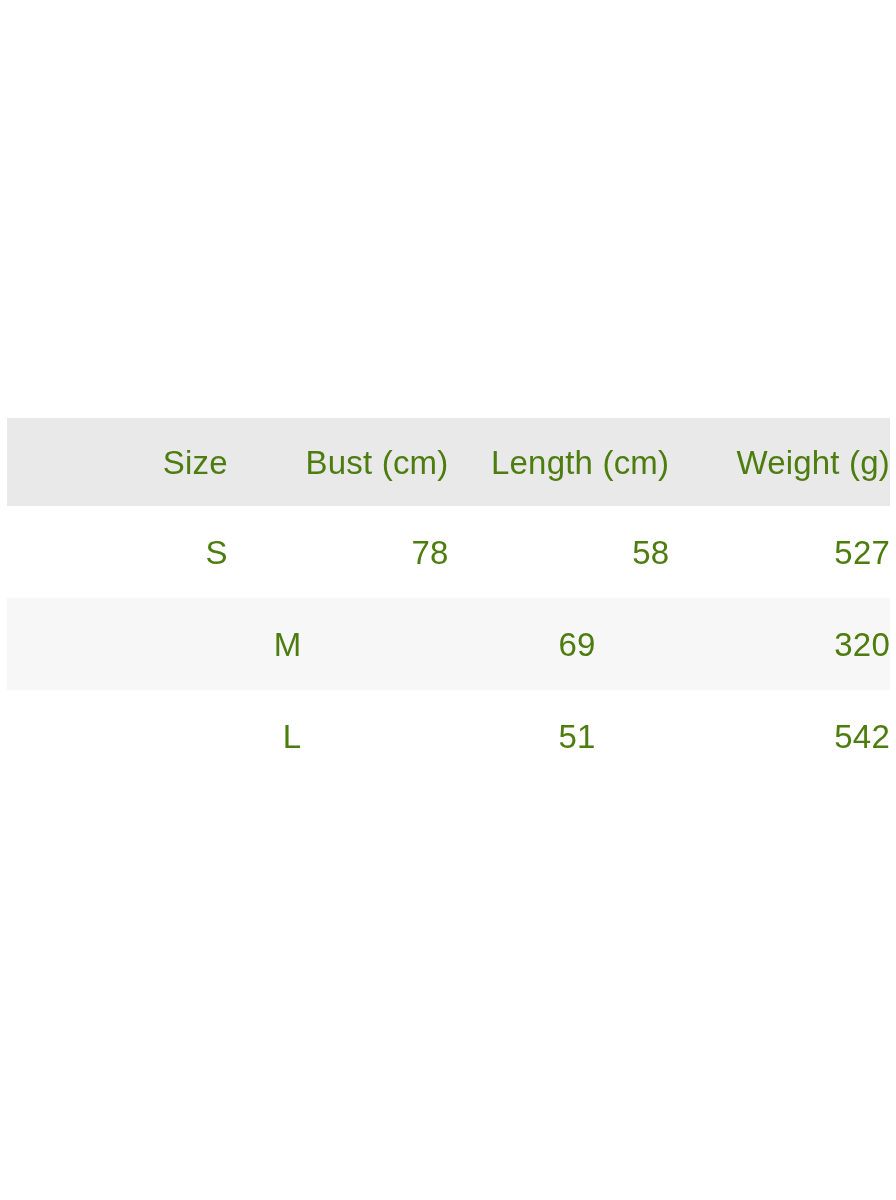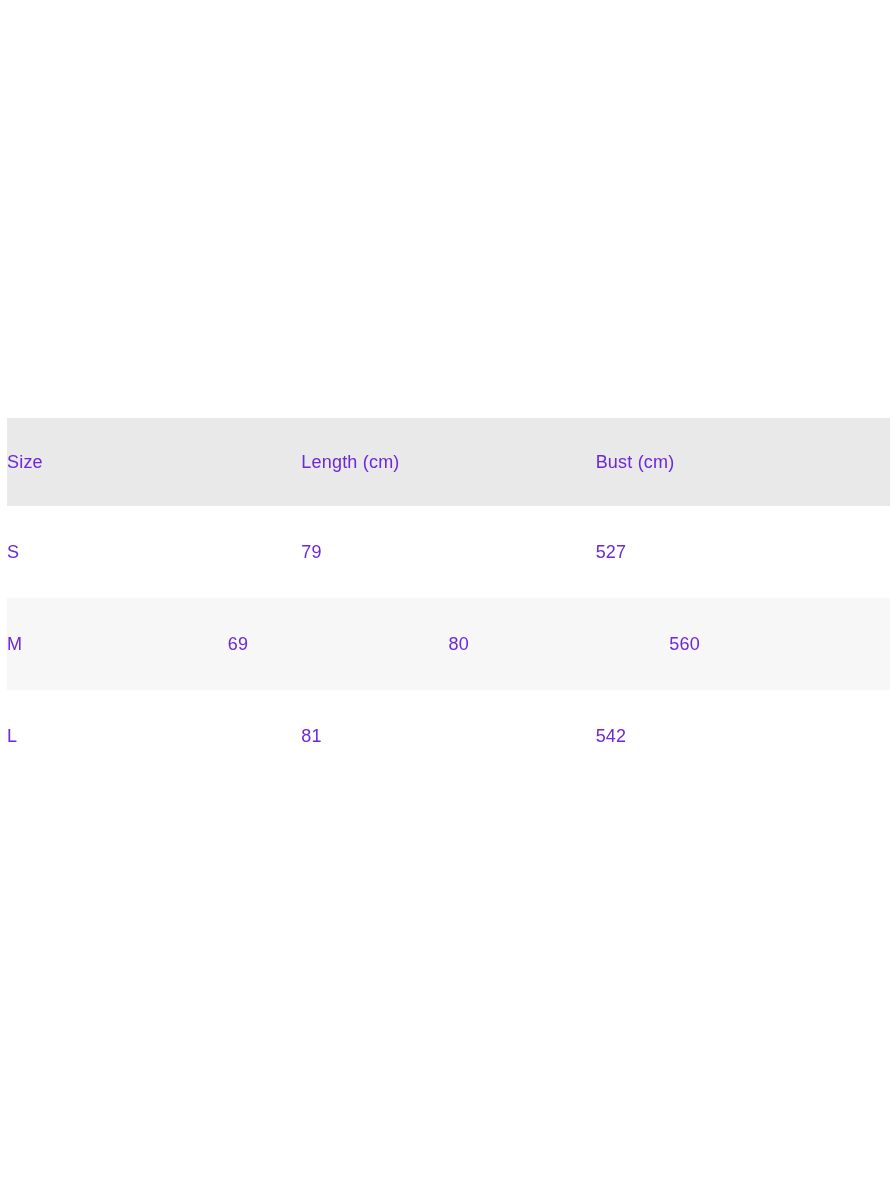--- a/index.html
+++ b/index.html
@@ -35,53 +35,54 @@
   }
   .trow.data {
     height: 92px;
     background: #ffffff;
   }
   .trow.data.stripe {
     background: #f7f7f7;
   }
   .tcell {
     flex: 1 1 0;
-    text-align: left;
-    font-size: 18px;
+    text-align: right;
+    font-size: 33px;
     line-height: 1;
-    color: #6d28d9;
+    color: #4d7c0f;
     letter-spacing: 0.2px;
     white-space: nowrap;
   }
 </style>
 </head>
 <body>
 
 <div class="canvas">
   <div class="size-table">
 
     <div class="trow header">
       <div class="tcell">Size</div>
+      <div class="tcell">Bust (cm)</div>
       <div class="tcell">Length (cm)</div>
-      <div class="tcell">Bust (cm)</div>
+      <div class="tcell">Weight (g)</div>
     </div>
 
     <div class="trow data">
       <div class="tcell">S</div>
-      <div class="tcell">79</div>
+      <div class="tcell">78</div>
+      <div class="tcell">58</div>
       <div class="tcell">527</div>
     </div>
 
     <div class="trow data stripe">
       <div class="tcell">M</div>
       <div class="tcell">69</div>
-      <div class="tcell">80</div>
-      <div class="tcell">560</div>
+      <div class="tcell">320</div>
     </div>
 
     <div class="trow data">
       <div class="tcell">L</div>
-      <div class="tcell">81</div>
+      <div class="tcell">51</div>
       <div class="tcell">542</div>
     </div>
 
   </div>
 </div>
 
 </body></html>

